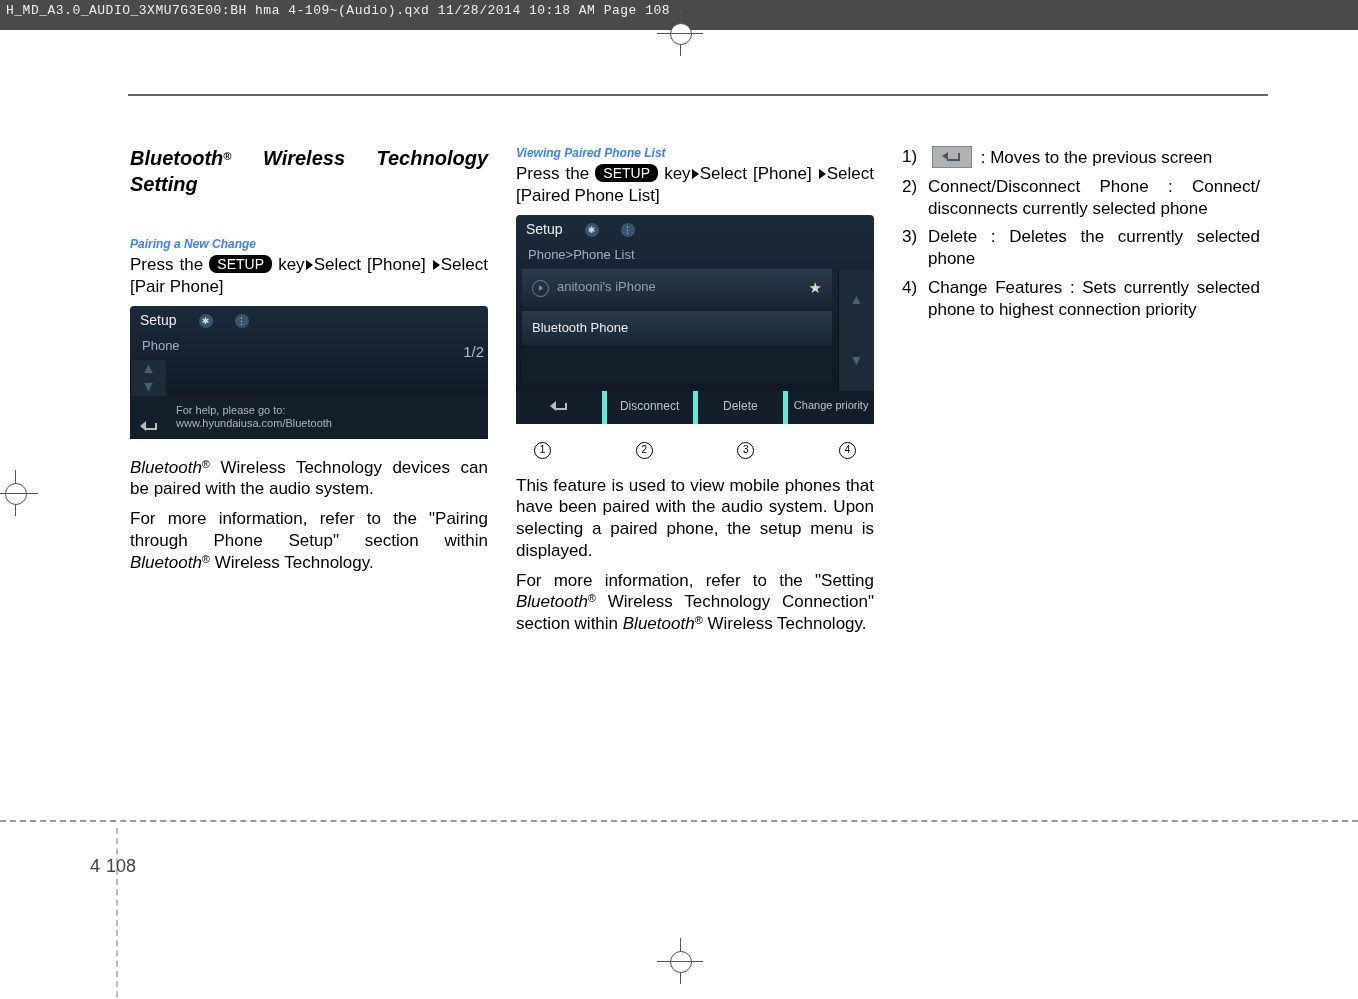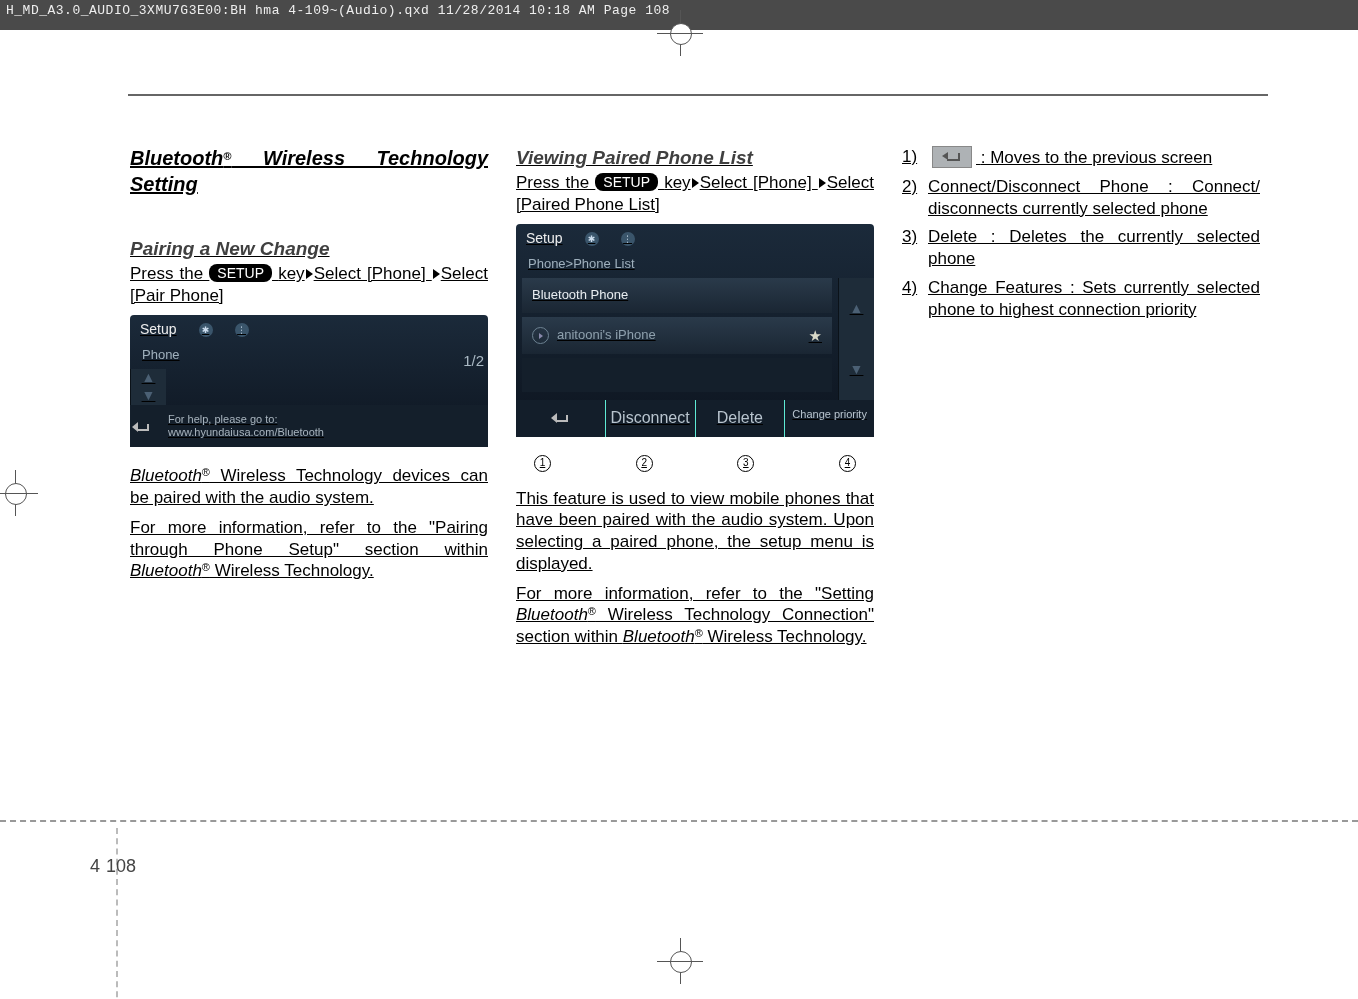--- a/index.html
+++ b/index.html
@@ -36,39 +36,38 @@
     height: 2px;
     background: #666;
     margin: 4px 0 50px 98px;
     width: 1140px;
   }
   .columns {
     display: flex;
     gap: 28px;
     margin-left: 100px;
     width: 1130px;
-    text-decoration: underline;
   }
   .col {
     flex: 1;
     font-size: 17px;
     line-height: 1.28;
     text-align: justify;
   }
   .bt-heading {
     font-weight: bold;
     font-style: italic;
     font-size: 20px;
     margin-bottom: 18px;
   }
   .sub-heading {
     font-weight: bold;
     font-style: italic;
-    color: #404040;
-    font-size: 19px;
+    color: #3b82f6;
+    font-size: 12px;
     margin-bottom: 2px;
   }
   .setup-pill {
     display: inline-block;
     background: #000;
     color: #fff;
     border-radius: 8px;
     padding: 0 8px;
     font-size: 14px;
     font-weight: normal;
@@ -158,22 +157,22 @@
   }
   .ss-footer {
     display: flex;
     background: #131e2a;
   }
   .ss-footer .ff {
     flex: 1;
     text-align: center;
     padding: 8px 4px;
     color: #b8c4ce;
-    font-size: 16px;
-    border-right: 1px solid #5eead4;
+    font-size: 12px;
+    border-right: 5px solid #5eead4;
   }
   .ss-footer .ff:last-child { border-right: none; font-size: 11px; line-height: 1.1; }
   .ss-back-sym {
     display: inline-block;
     width: 18px; height: 12px;
     position: relative;
   }
   .ss-back-sym::before {
     content: "";
     position: absolute;
@@ -186,23 +185,23 @@
   .ss-back-sym::after {
     content: "";
     position: absolute;
     left: 5px; top: 4px;
     width: 10px; height: 5px;
     border-bottom: 2px solid #bbb;
     border-right: 2px solid #bbb;
   }
   .footer-help {
     display: flex;
-    align-items: center;
+    align-items: flex-end;
     gap: 18px;
-    padding: 8px 2px;
+    padding: 8px 10px;
     background: #141f2b;
     font-size: 11px;
     color: #a8b4be;
   }
   .circled {
     display: inline-flex;
     width: 15px; height: 15px;
     border: 1px solid #000;
     border-radius: 50%;
     font-size: 10px;
@@ -393,28 +392,28 @@
 
       <div class="screenshot">
         <div class="ss-header">
           <span>Setup</span>
           <span class="bt-dot">✱</span>
           <span class="share-dot">⋮</span>
         </div>
         <div class="ss-sub">Phone&gt;Phone List</div>
         <div class="ss-body">
           <div class="ss-list">
+            <div class="ss-row" style="color:#8ea0ad;">
+              <span><span class="play-circle"></span><span>anitooni's iPhone</span></span>
+              <span class="star">★</span>
+            </div>
             <div class="ss-row">
                 <span>Bluetooth Phone</span>
                 <span></span>
               </div>
-            <div class="ss-row" style="color:#8ea0ad;">
-              <span><span class="play-circle"></span><span>anitooni's iPhone</span></span>
-              <span class="star">★</span>
-            </div>
             <div class="ss-row" style="height:16px; background:#141f2b;"></div>
           </div>
           <div class="ss-side">
             <div class="ss-arrow">▲</div>
             <div class="ss-arrow">▼</div>
           </div>
         </div>
         <div class="ss-footer">
           <div class="ff"><span class="ss-back-sym"></span></div>
           <div class="ff">Disconnect</div>

